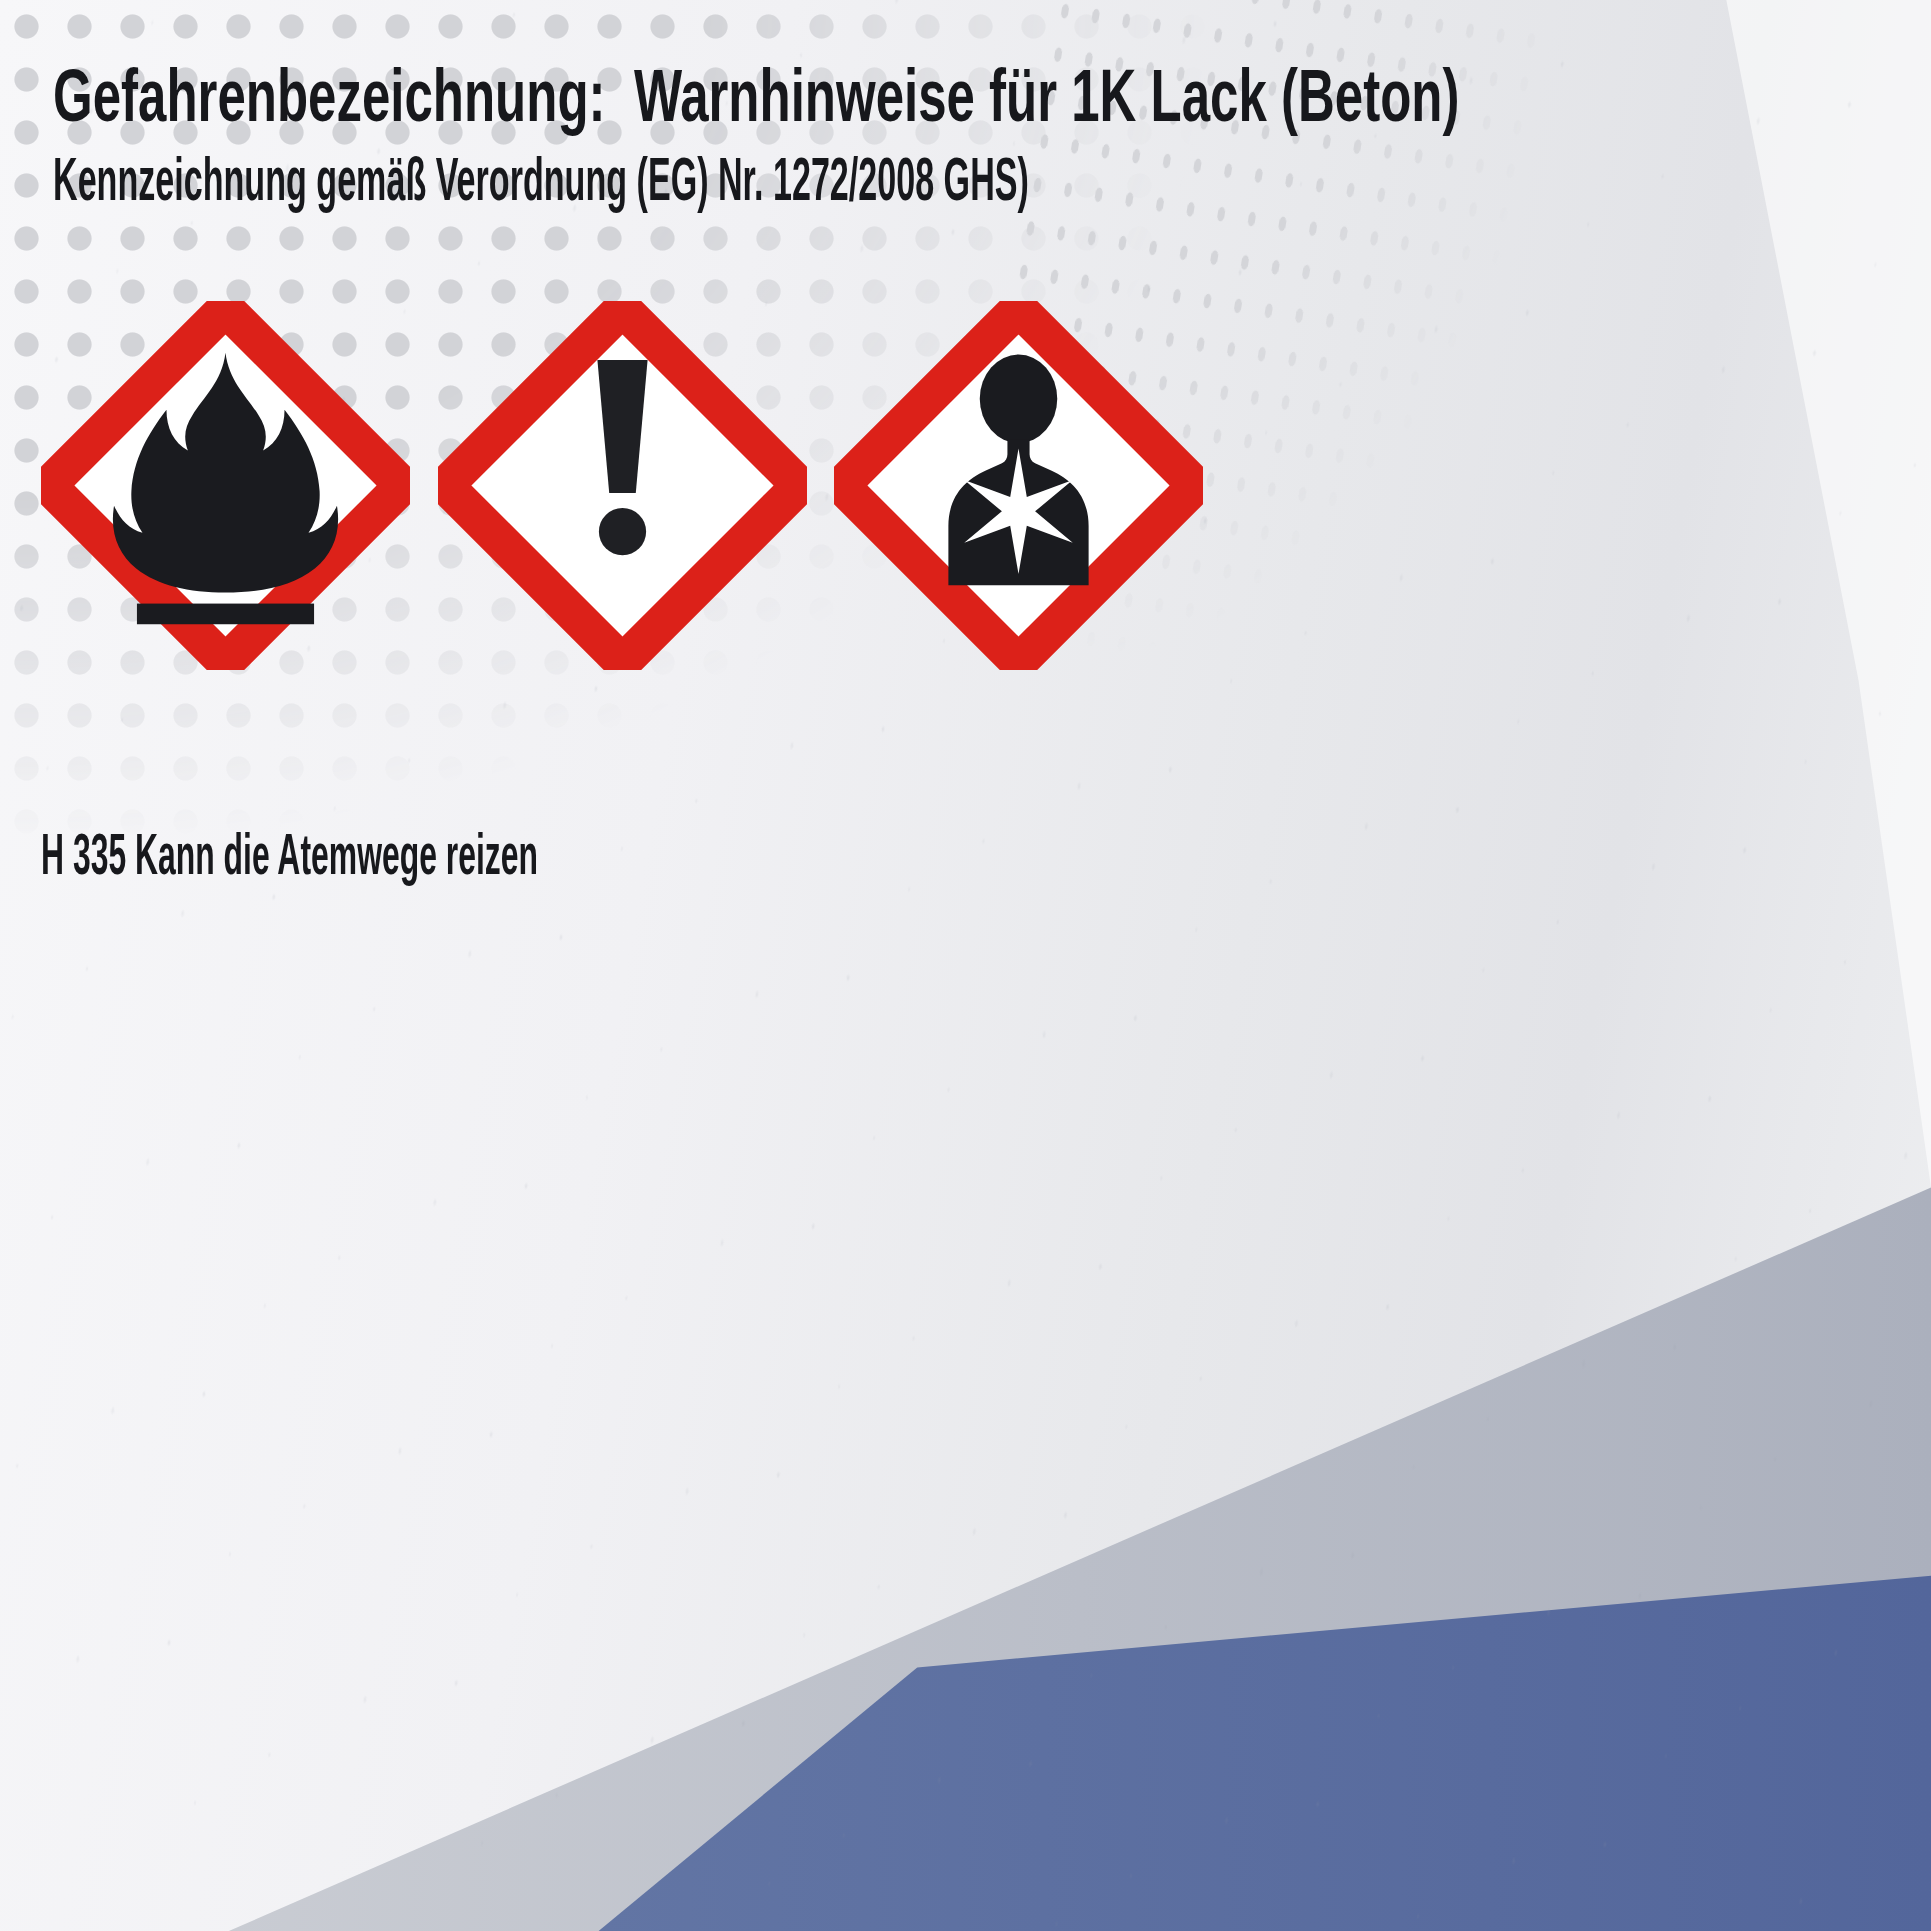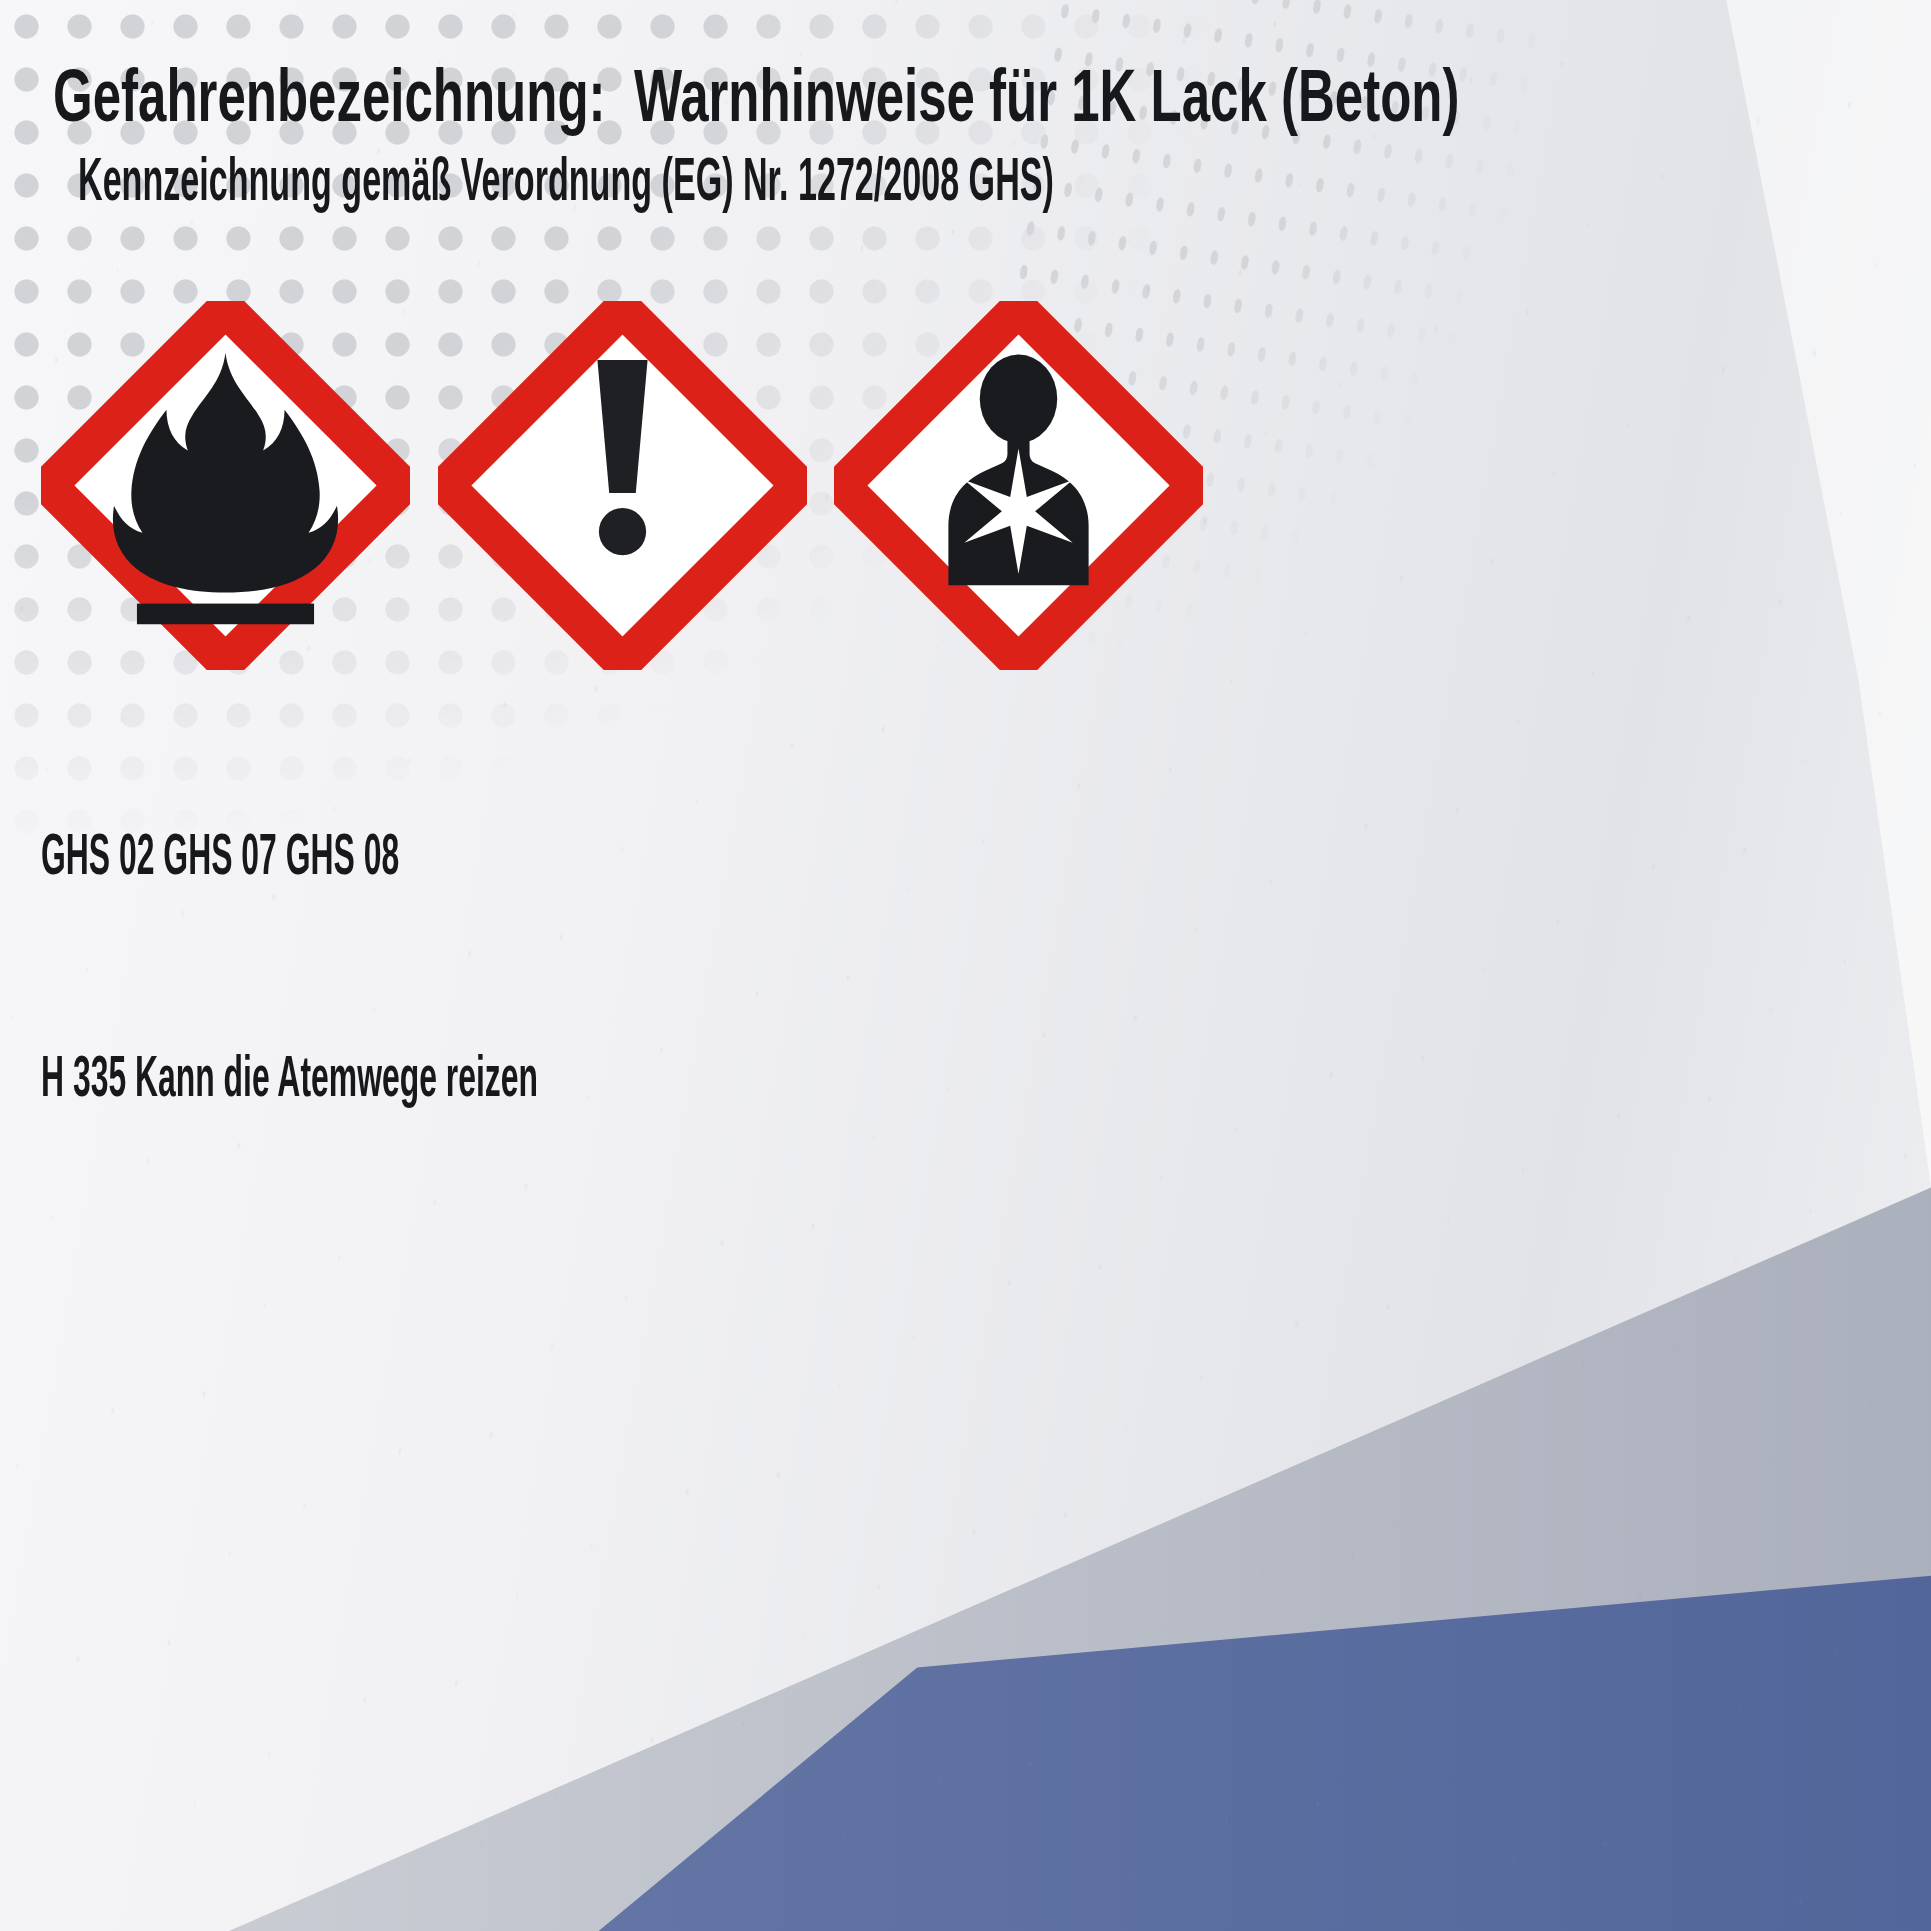--- a/index.html
+++ b/index.html
@@ -39,21 +39,21 @@
   #bands{left:0;top:0;width:1931px;height:1931px;}
   #pictos{left:0;top:0;width:1931px;height:1931px;}
   .picto{position:absolute;top:301px;width:369px;height:369px;}
   #picto-flame{left:41px;}
   #picto-exclaim{left:438px;}
   #picto-health{left:834px;}
   .txt{position:absolute;color:#17181c;font-weight:bold;white-space:pre;}
   .sx{display:inline-block;transform-origin:0 50%;transform:scaleX(var(--sx,.55));white-space:pre;}
   #title{left:53px;top:58px;font-size:75px;line-height:1;}
   #title .sx{--sx:.68;}
-  #subtitle{left:53px;top:148px;font-size:62px;line-height:1;margin-left:25px;}
+  #subtitle{left:53px;top:148px;font-size:62px;line-height:1;}
   #subtitle .sx{--sx:.55;}
   #body{left:41px;top:669px;font-size:58px;line-height:74px;}
   .bodyline{height:74px;}
 </style>
 </head>
 <body>
 
 <svg id="bands" class="layer" viewBox="0 0 2000 2000" aria-hidden="true">
   <defs>
     <linearGradient id="gGray" x1="0" y1="0" x2="1" y2="0">
@@ -117,21 +117,20 @@
       L45.5 44 C46.5 43.5 47 42.5 47 41.5 L47 37.5
       L53 37.5 L53 41.5 C53 42.5 53.5 43.5 54.5 44
       L59 46 C64.5 48.5 69 53 69 61 L69 77 Z"></path>
     <polygon fill="#ffffff" points="
       50,40 52.25,53.1 64.7,48.5 54.5,57 64.7,65.5 52.25,60.9
       50,74 47.75,60.9 35.3,65.5 45.5,57 35.3,48.5 47.75,53.1"></polygon>
   </svg>
 </div>
 
 <div id="body" class="txt">
-  <div class="bodyline"><span class="sx">GHS 02 GHS 07 GHS 08</span></div>
   <div class="bodyline"><span class="sx">H 335 Kann die Atemwege reizen</span></div>
   
   
   
   
   
   
   
   
   

